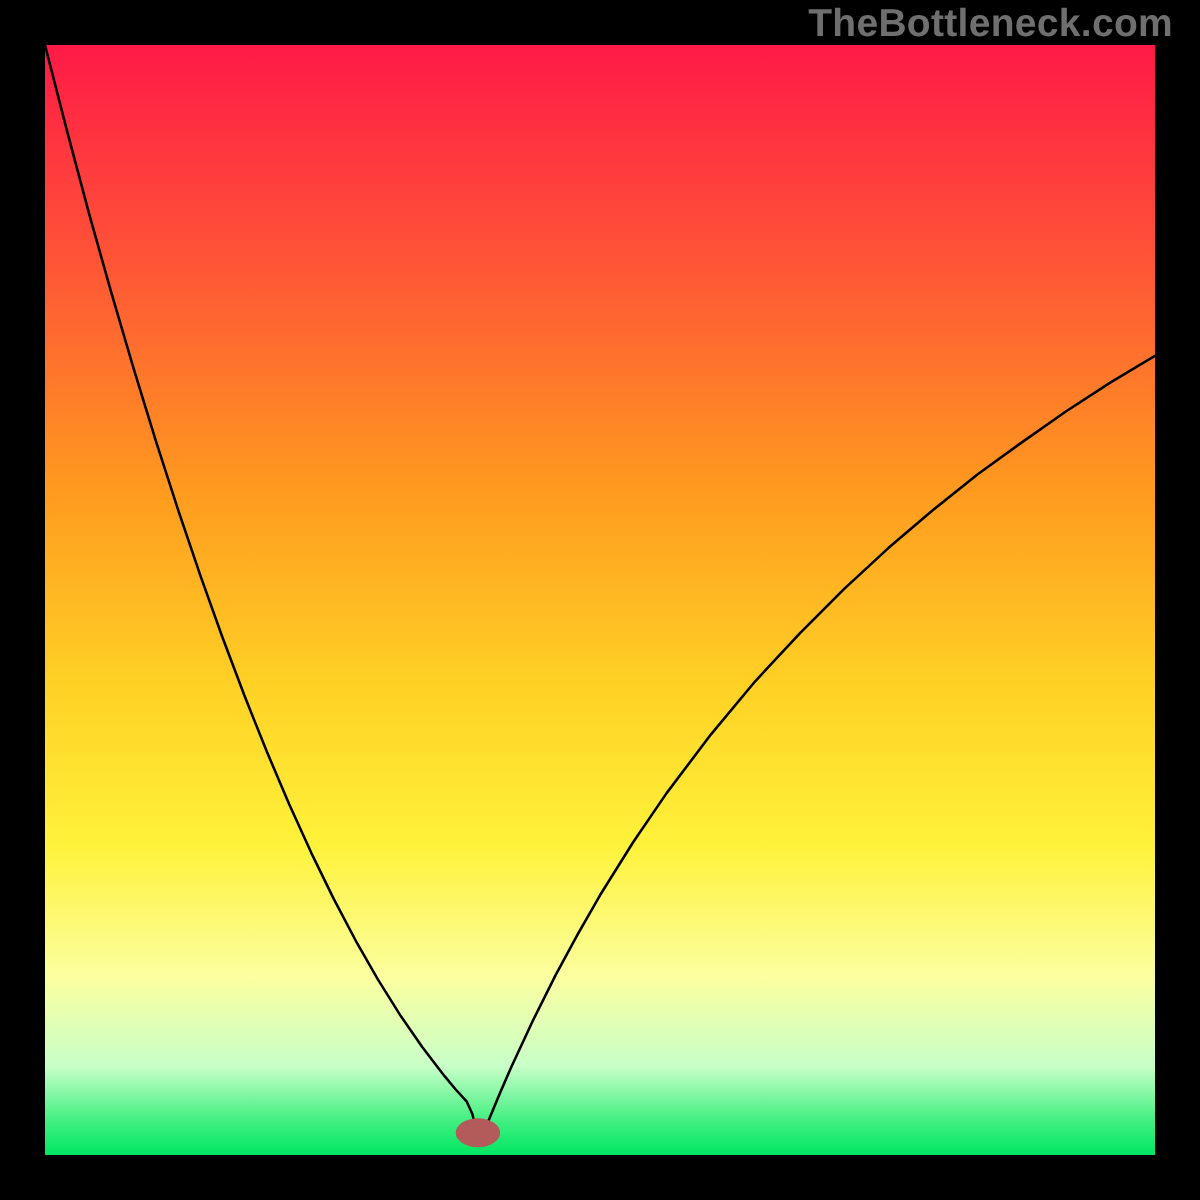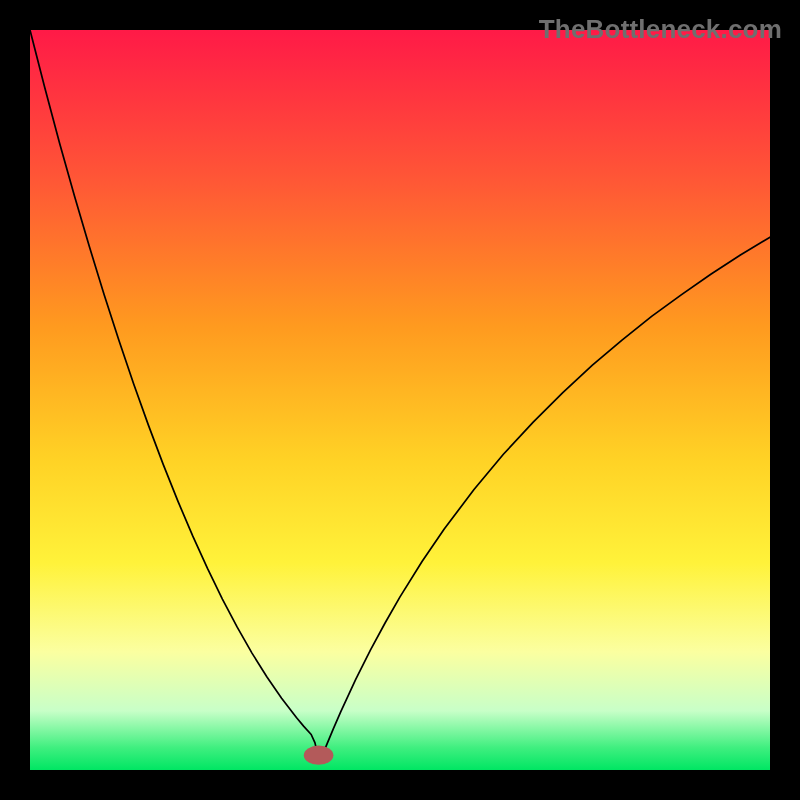--- a/index.html
+++ b/index.html
@@ -19,21 +19,21 @@
   }
   .plot-area {
     position: absolute;
     left: 30px;
     top: 30px;
     width: 740px;
     height: 740px;
   }
   .watermark {
     position: absolute;
-    top: 14px;
+    top: 0;
     right: 18px;
     color: #6f6f6f;
     font-size: 26px;
     font-weight: 600;
     letter-spacing: 0.2px;
     user-select: none;
     margin-left: 25px;
   }
   svg { display: block; }
 </style>

